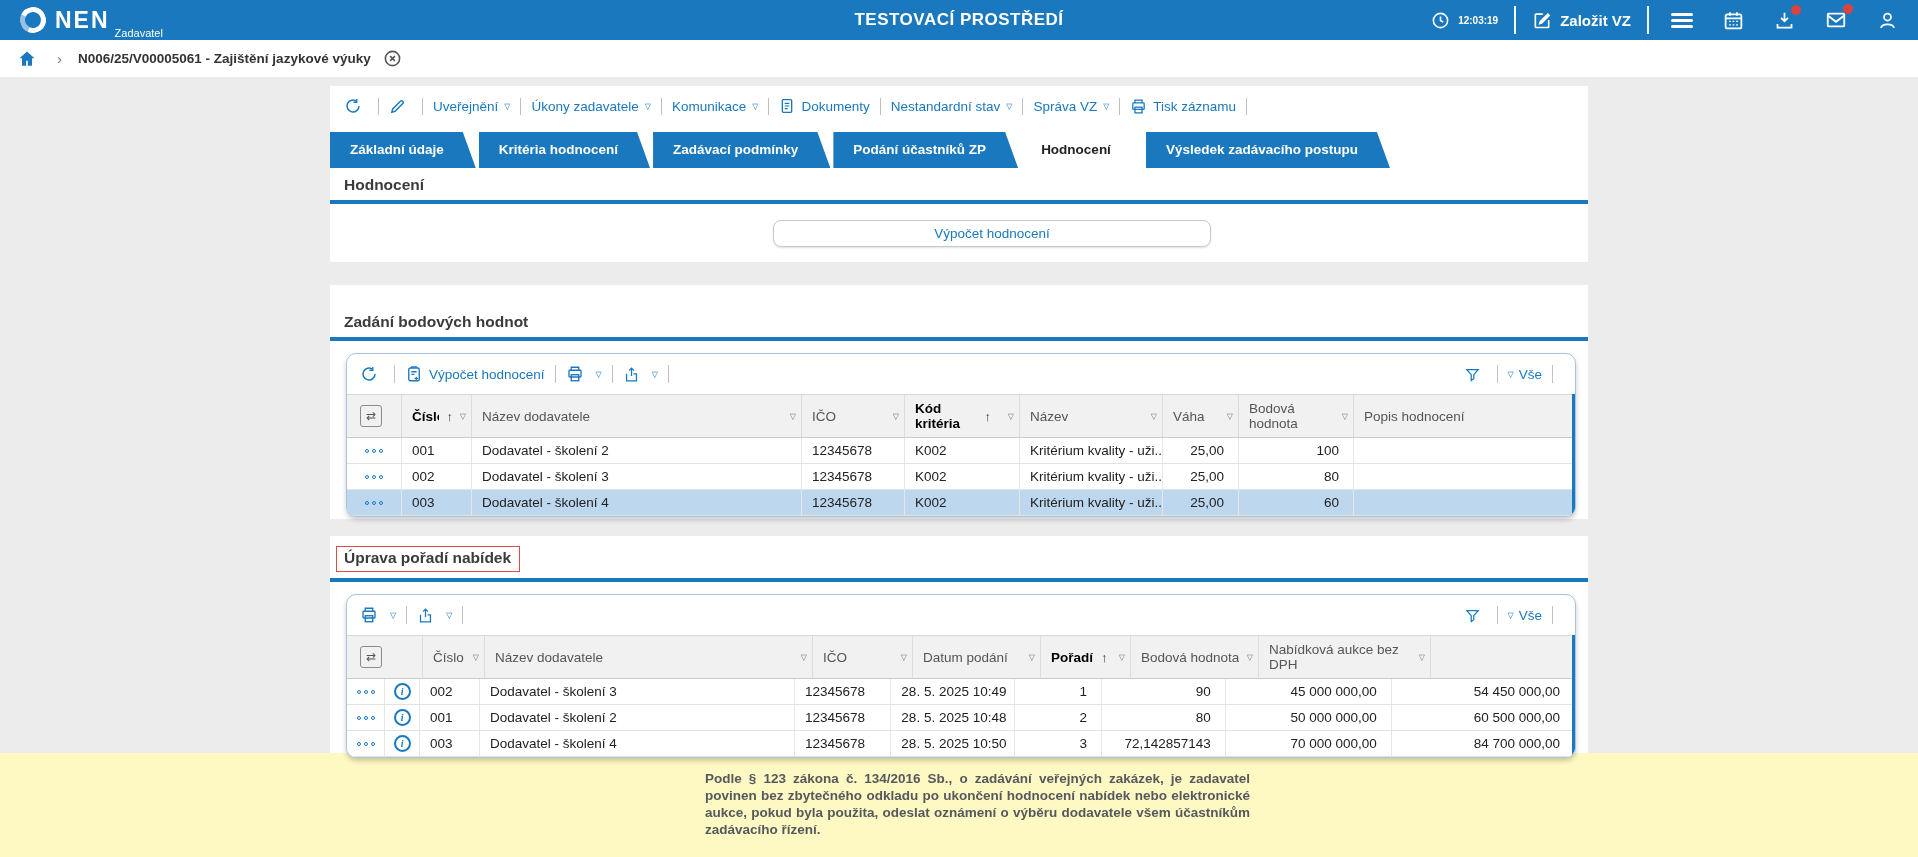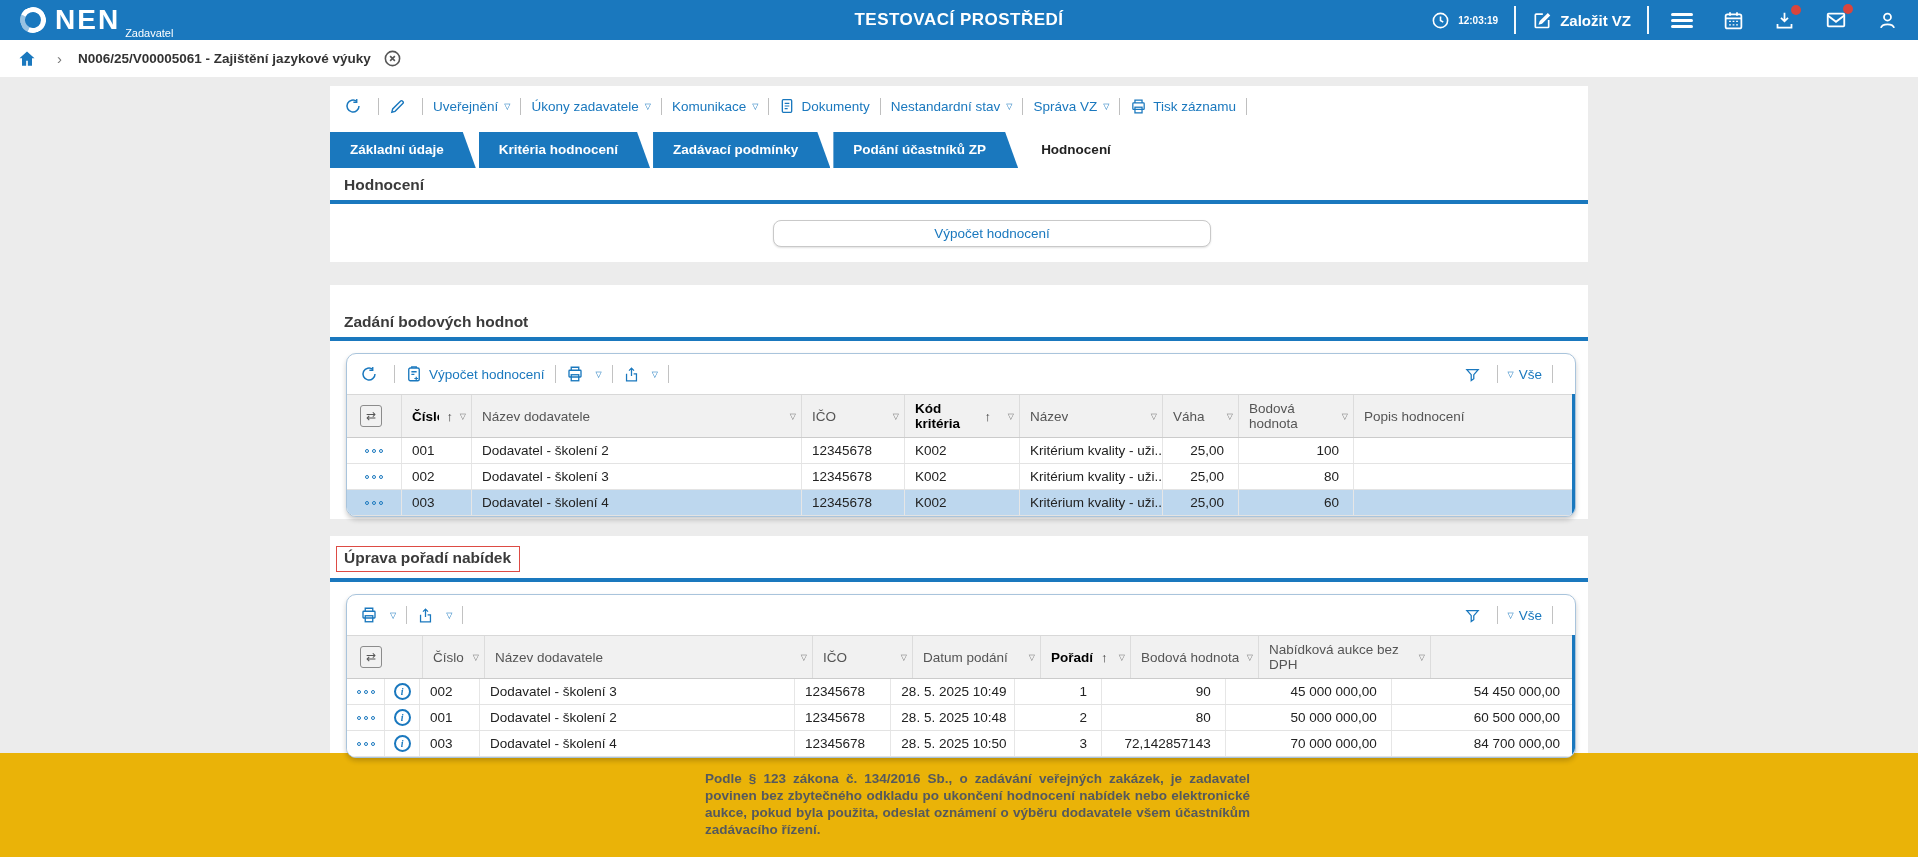--- a/index.html
+++ b/index.html
@@ -2,21 +2,21 @@
 <html><head>
 <meta charset="utf-8">
 <style>
   * { margin:0; padding:0; box-sizing:border-box; }
   html,body { width:1918px; height:857px; font-family:"Liberation Sans", sans-serif; background:#fff; overflow:hidden; }
 
   
   .topbar { height:40px; background:#1a78be; color:#fff; display:flex; align-items:center; padding:0 20px; position:relative; }
   .brand { display:flex; align-items:center; }
   .logo-ring { width:26px; height:26px; border:5px solid #fff; border-radius:50%; margin-right:9px; transform:rotate(-20deg); border-left-color:rgba(255,255,255,.55); }
-  .brand-name { font-size:28px; font-weight:bold; letter-spacing:2px; line-height:22px; }
+  .brand-name { font-size:23px; font-weight:bold; letter-spacing:2px; line-height:22px; }
   .brand-sub { font-size:11px; margin-left:5px; align-self:flex-end; margin-bottom:-6px; }
   .env-title { position:absolute; left:50%; transform:translateX(-50%); font-size:17px; font-weight:bold; letter-spacing:.5px; }
   .topbar-right { margin-left:auto; display:flex; align-items:center; }
   .tb-item { display:flex; align-items:center; position:relative; }
   .tb-sep { width:2px; height:28px; background:rgba(255,255,255,.95); margin:0 16px; }
   .tb-time { font-size:10px; font-weight:bold; margin-left:8px; }
   .tb-create-label { font-size:15px; font-weight:bold; margin-left:8px; }
   .icon { display:inline-block; vertical-align:middle; }
   .icon svg { display:block; }
   .burger { width:22px; height:15px; display:flex; flex-direction:column; justify-content:space-between; }
@@ -24,21 +24,21 @@
   .tb-icon-btn { margin-left:30px; position:relative; cursor:pointer; }
   .badge-dot { position:absolute; top:-5px; right:-6px; width:10px; height:10px; border-radius:50%; background:#d9453d; }
 
   
   .breadcrumb { height:37px; background:#fff; display:flex; align-items:center; padding-left:17px; }
   .bc-chevron { color:#777; font-size:15px; margin:0 16px 0 20px; }
   .bc-text { font-size:13.5px; font-weight:bold; color:#333; }
   .bc-close { margin-left:12px; }
 
   
-  .page { position:relative; height:780px; background:#eab308; }
+  .page { position:relative; height:780px; background:#fef9c3; }
   .page-gray { position:absolute; left:0; top:0; width:100%; height:676px; background:#ececec; }
   .content { position:absolute; left:330px; top:0; width:1258px; }
   .block { background:#fff; }
   .block-a { margin-top:9px; height:176px; }
   .block-b { margin-top:23px; height:234px; }
   .block-c { margin-top:17px; height:217px; }
 
   
   .rec-toolbar { display:flex; align-items:center; padding:8px 0 0 14px; height:32px; color:#1a78be; font-size:13.5px; }
   .rt-sep { width:1px; height:17px; background:#bfbfbf; margin:0 10px; }
@@ -270,20 +270,21 @@
         </span>
         <span class="rt-sep"></span>
       </div>
 
       <div class="tabs">
         <div class="tab">Základní údaje</div>
         <div class="tab">Kritéria hodnocení</div>
         <div class="tab">Zadávací podmínky</div>
         <div class="tab">Podání účastníků ZP</div>
         <div class="tab active">Hodnocení</div>
+        <div class="tab">Výsledek zadávacího postupu</div>
       </div>
 
       <div class="sec-title-row">
         <span class="sec-title">Hodnocení</span>
       </div>
       <div class="sec-rule"></div>
       <div class="btn-row">
         <div class="calc-main-btn">Výpočet hodnocení</div>
       </div>
     </div>

